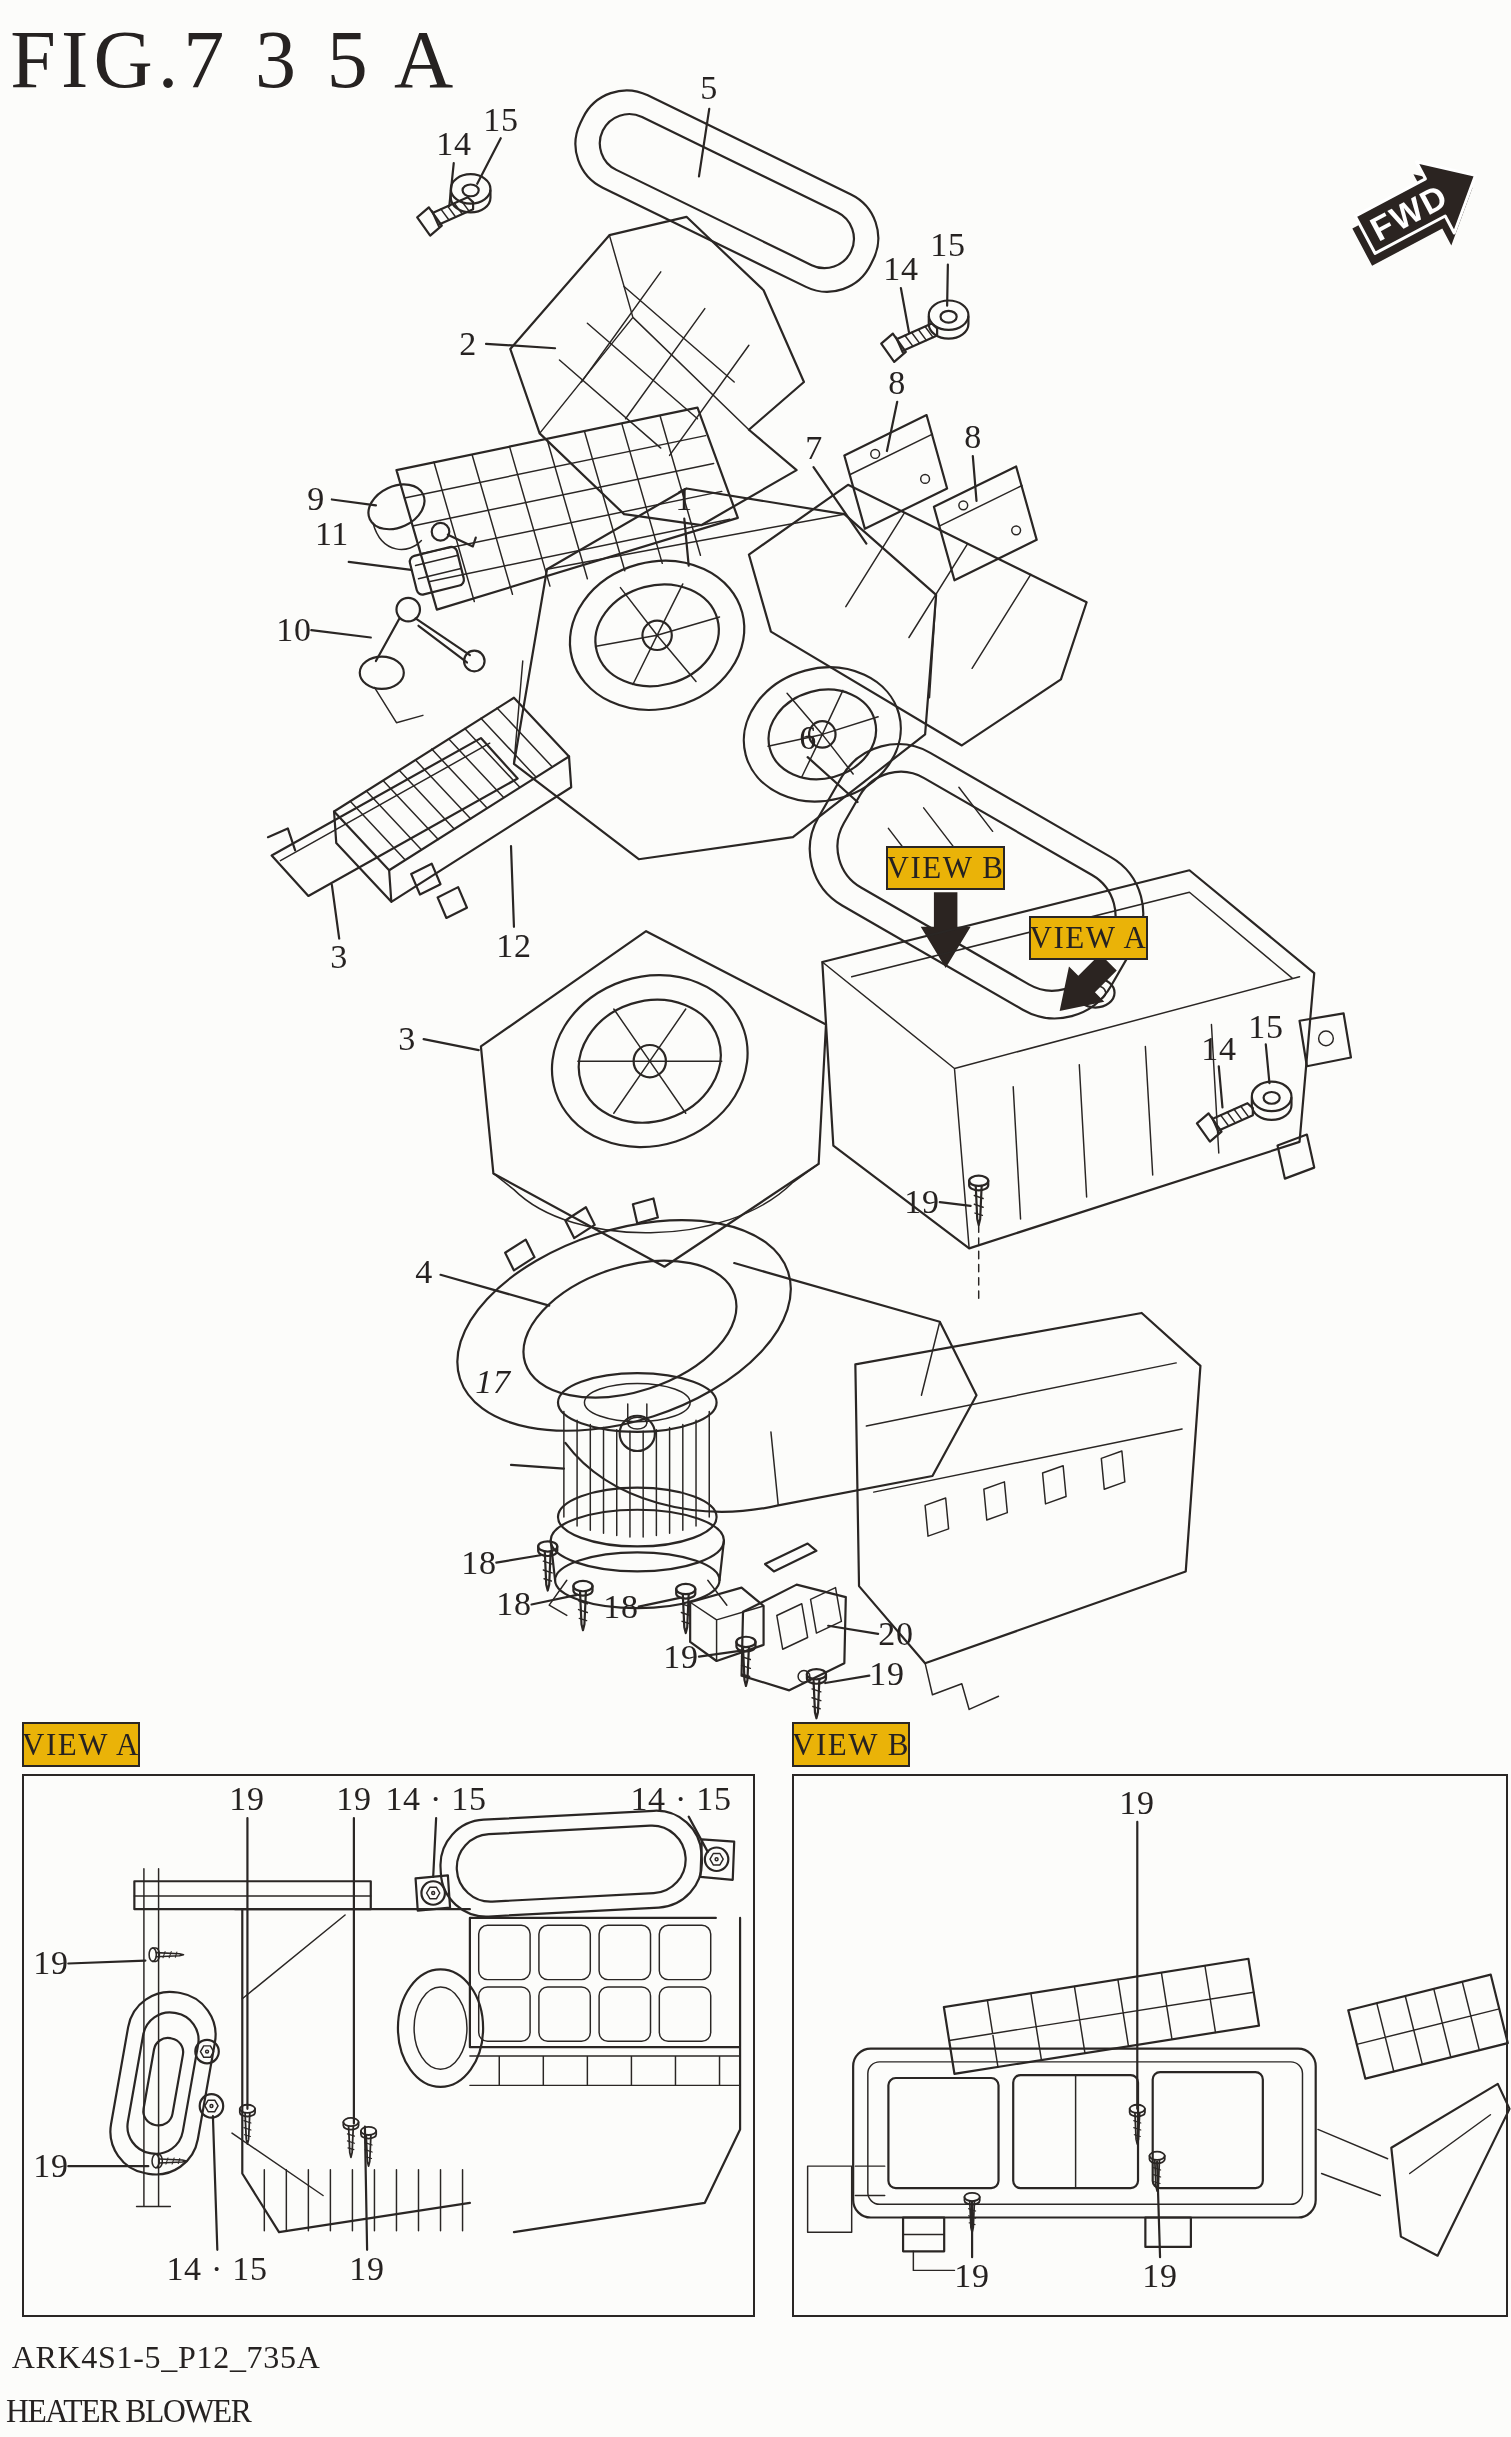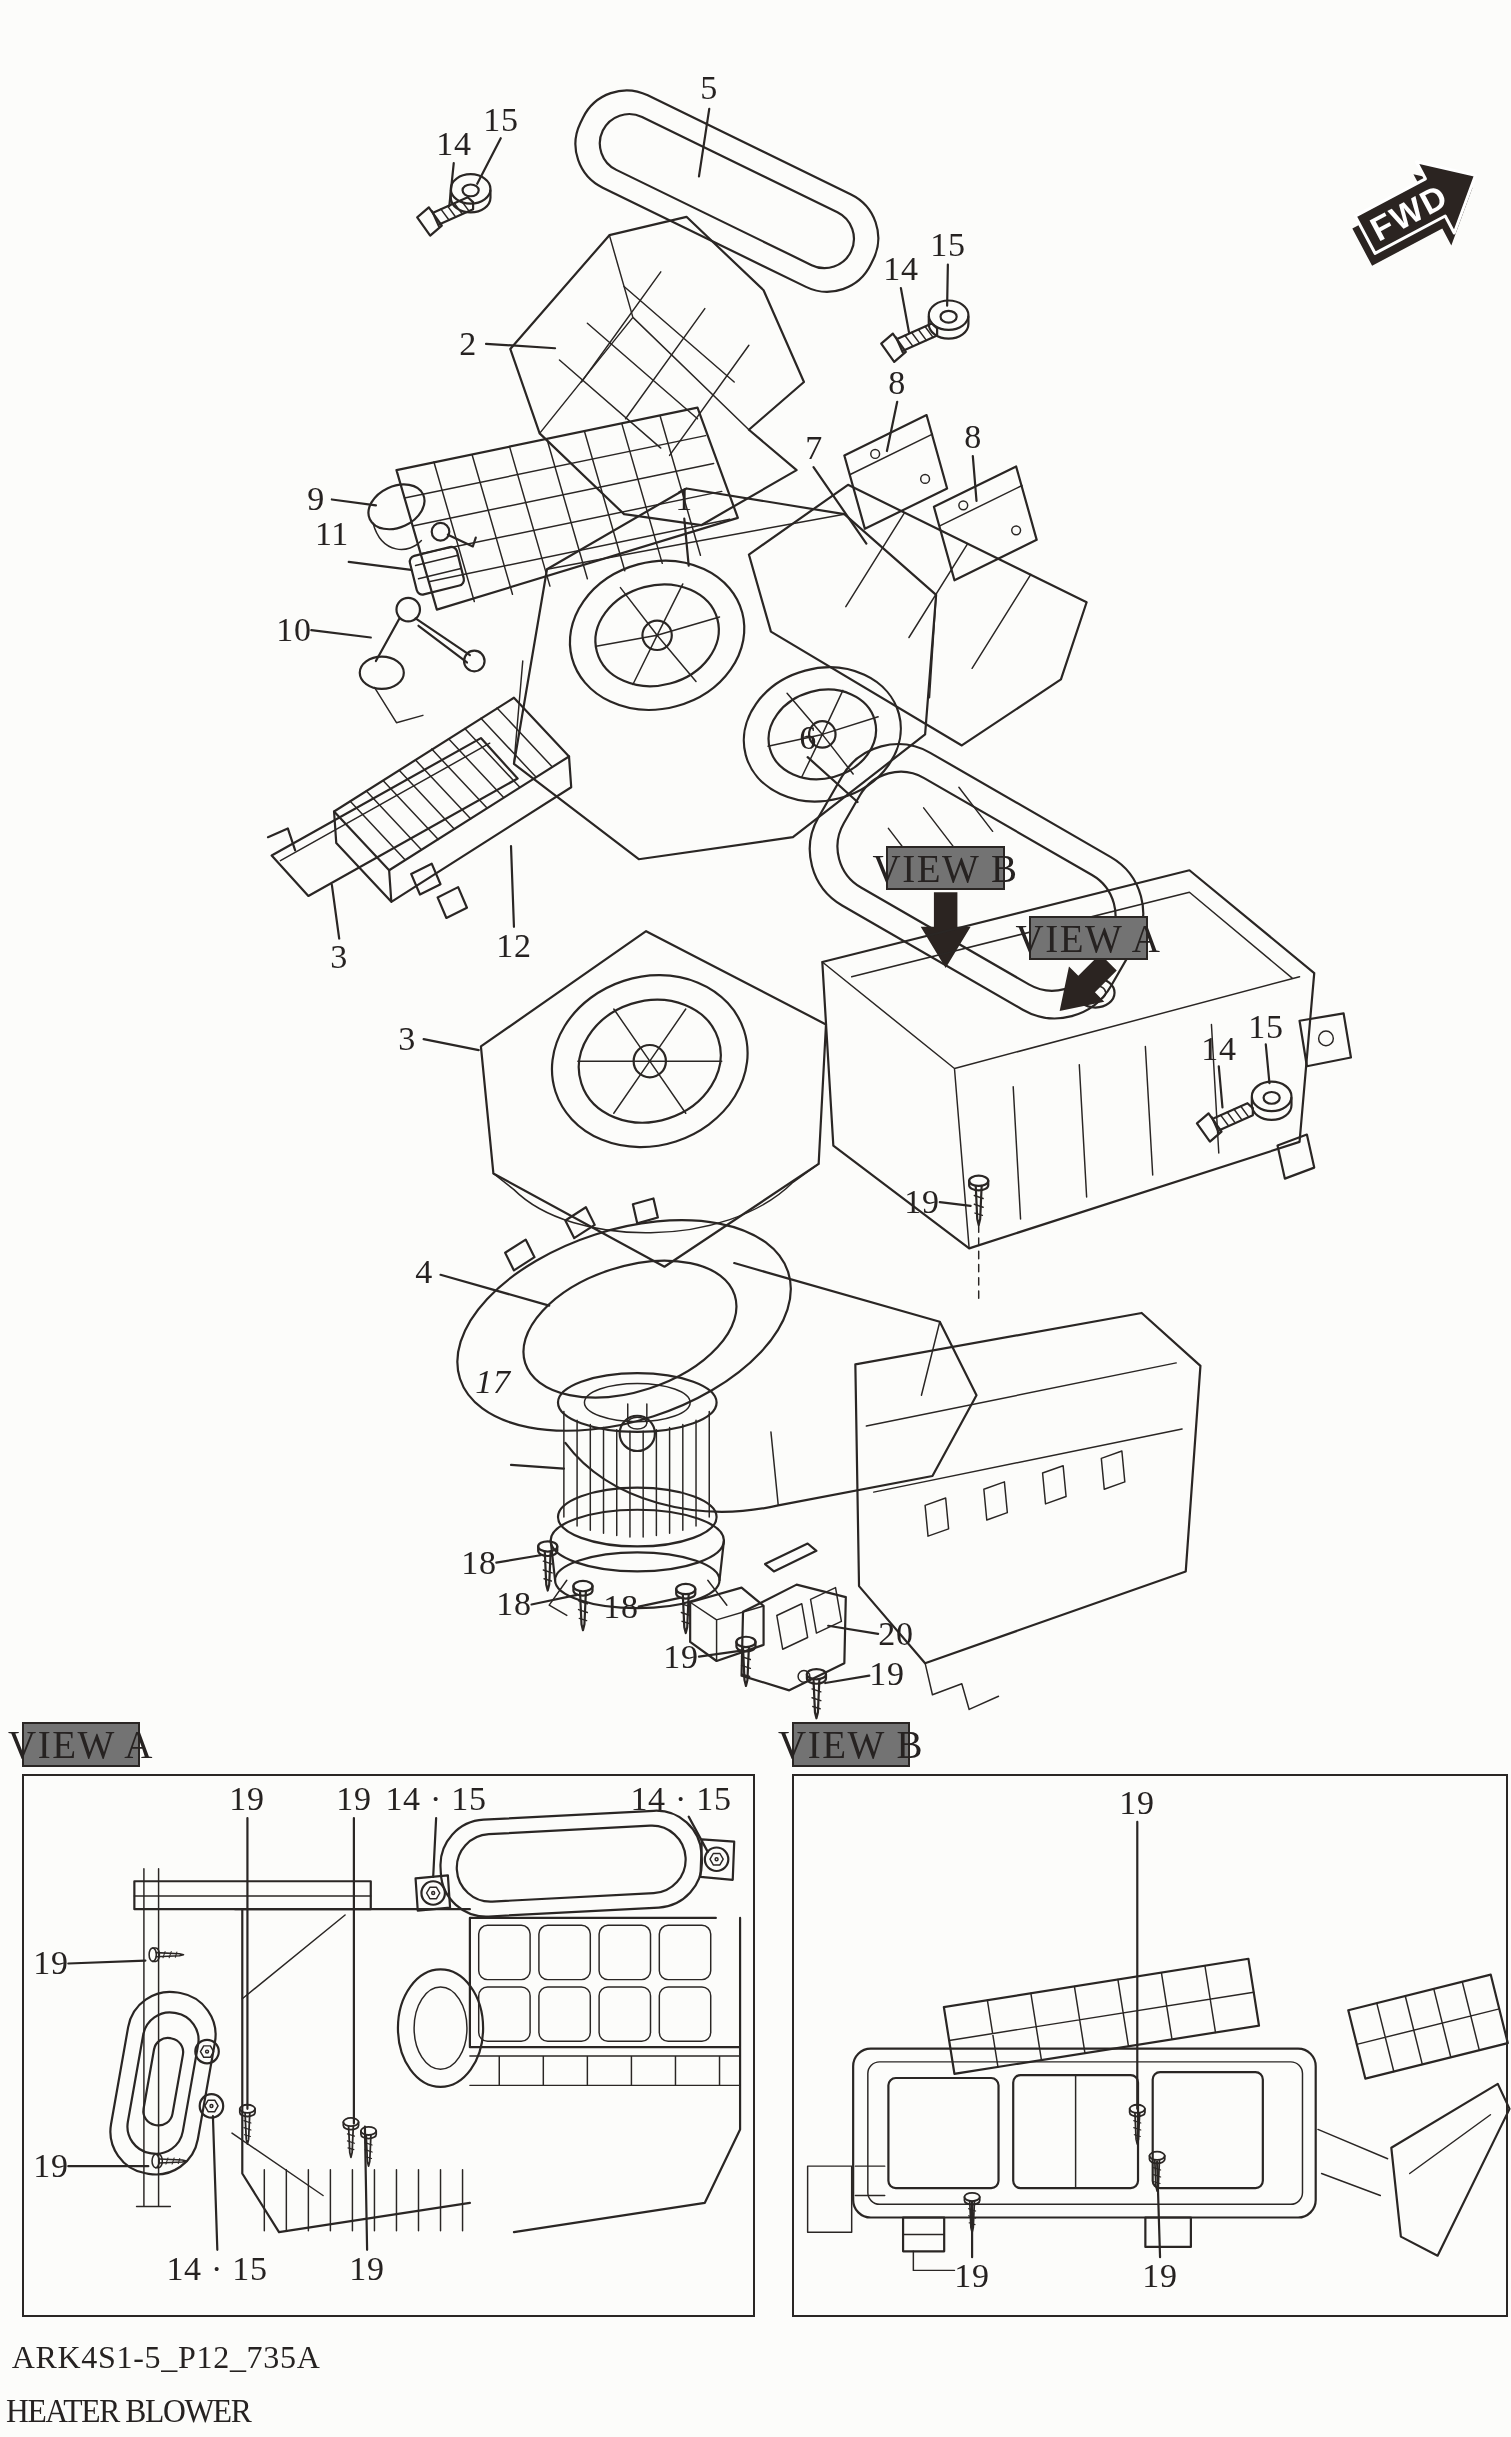--- a/index.html
+++ b/index.html
@@ -10,21 +10,21 @@
         fill:none;stroke:#2a2624;stroke-width:3;stroke-linejoin:round;stroke-linecap:round;}
   .art .thin{stroke-width:2;}
   .art .leader{stroke-width:2.2;}
   .art .dark{fill:#2b2421;stroke:none;}
   .art .whiteline{stroke:#ffffff;stroke-width:5;fill:#2b2421;}
   .art text{stroke:none;}
   .page-title{position:absolute;left:10.3px;top:13.2px;font-size:82px;letter-spacing:5.1px;white-space:nowrap;}
   .lbl{position:absolute;transform:translate(-50%,-50%);font-size:34px;line-height:1;
        white-space:nowrap;letter-spacing:0.7px;}
   .box-lbl{position:absolute;border:2.2px solid #2a2624;display:flex;align-items:center;
-       justify-content:center;font-size:39px;letter-spacing:1.5px;background:#737373;white-space:nowrap;}
+       justify-content:center;font-size:31px;letter-spacing:1.5px;background:#eab308;white-space:nowrap;}
   .panel{position:absolute;border:2.9px solid #2a2624;}
   .footer-code{position:absolute;left:11.7px;top:2339px;font-size:32px;letter-spacing:0.7px;white-space:nowrap;}
   .footer-name{position:absolute;left:5.9px;top:2392px;font-size:34px;letter-spacing:-1.5px;
        transform:scaleX(.93);transform-origin:left top;white-space:nowrap;}
 </style>
 </head>
 <body>
 
 <div class="page">
 
@@ -325,20 +325,21 @@
       <path d="M1230,3020 L1286,3020 L1286,3066 L1230,3066 Z M1560,3020 L1622,3020 L1622,3060 L1560,3060 Z"></path>
       <path class="thin" d="M1230,3043 L1286,3043 M1244,3066 L1244,3092 L1300,3092"></path>
       <path d="M1895,2925 L2040,2838 L2056,2872 L1958,3072 L1908,3046 Z"></path>
       <path class="thin" d="M1920,2960 L2030,2880 M1795,2900 L1890,2940 M1800,2960 L1880,2990"></path>
       <use href="#scrV" transform="translate(1549,2872) scale(0.8)"></use>
       <use href="#scrV" transform="translate(1324,2992) scale(0.8)"></use>
       <use href="#scrV" transform="translate(1576,2936) scale(0.8)"></use>
     </g>
   </svg>
 
+  <div class="page-title">FIG.7 3 5 A</div>
 
   <div class="box-lbl" style="left:886px;top:846px;width:115px;height:40px;">VIEW B</div>
   <div class="box-lbl" style="left:1029px;top:916px;width:115px;height:40px;">VIEW A</div>
 
   <div class="panel" style="left:22px;top:1774px;width:729px;height:539px;"></div>
   <div class="panel" style="left:792px;top:1774px;width:712px;height:539px;"></div>
 
   <div class="box-lbl" style="left:22px;top:1722px;width:114px;height:41px;">VIEW A</div>
   <div class="box-lbl" style="left:792px;top:1722px;width:114px;height:41px;">VIEW B</div>
 

